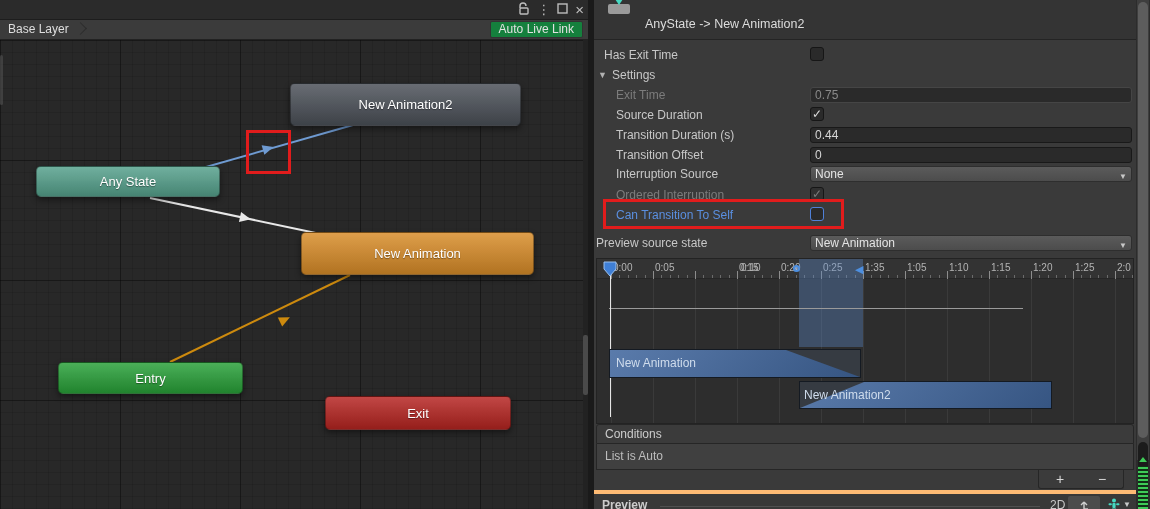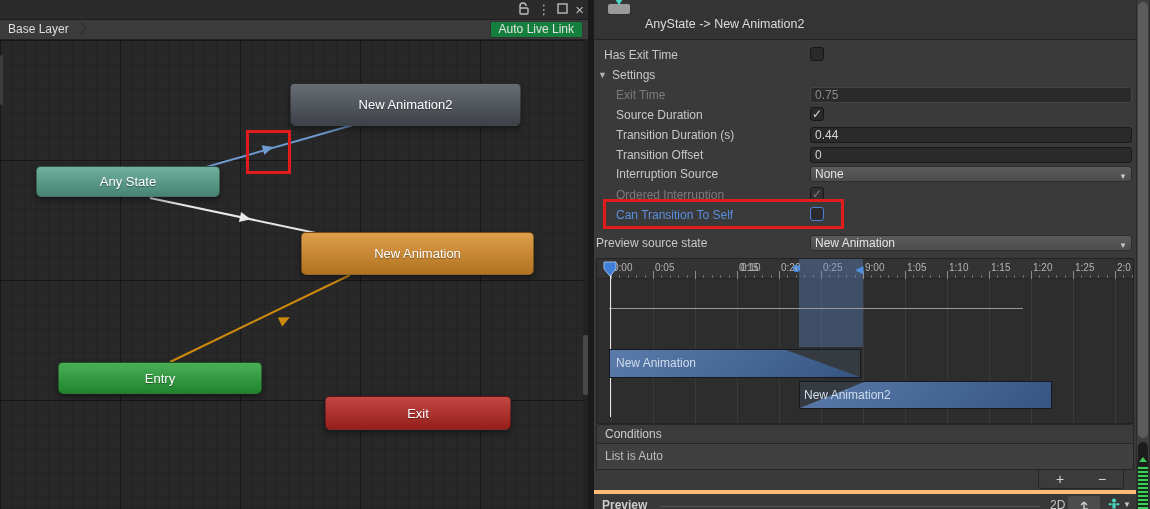--- a/index.html
+++ b/index.html
@@ -24,21 +24,21 @@
       linear-gradient(rgba(0,0,0,0.10) 1px, transparent 1px),
       linear-gradient(90deg, rgba(0,0,0,0.10) 1px, transparent 1px);
     background-size:120px 120px,120px 120px,12px 12px,12px 12px;}
   .edges{position:absolute;left:0;top:0;width:588px;height:469px;}
   .node{position:absolute;border-radius:5px;display:flex;align-items:center;justify-content:center;
     color:#fff;font-size:13px;box-shadow:0 3px 6px rgba(0,0,0,0.45);border:1px solid rgba(0,0,0,0.35);
     background-image:linear-gradient(rgba(255,255,255,0.16), rgba(0,0,0,0.18));text-shadow:0 1px 1px rgba(0,0,0,0.4);}
   .node-anim2{left:290px;top:43px;width:231px;height:43px;}
   .node-anystate{left:36px;top:126px;width:184px;height:31px;}
   .node-newanim{left:301px;top:192px;width:233px;height:43px;}
-  .node-entry{left:58px;top:322px;width:204px;height:32px;}
+  .node-entry{left:58px;top:322px;width:185px;height:32px;}
   .node-exit{left:325px;top:356px;width:186px;height:34px;}
   .canvas-red-box{position:absolute;left:246px;top:90px;width:45px;height:44px;border:3px solid #e11c1c;}
   .vscroll-left{position:absolute;left:0;top:15px;width:3px;height:50px;background:#4a4a4a;opacity:.7;border-radius:2px;}
   .lp-scroll-track{position:absolute;left:583px;top:40px;width:5px;height:469px;background:#222;}
   .lp-scroll-thumb{position:absolute;left:0;top:295px;width:5px;height:60px;background:#4a4a4a;border-radius:2px;}
 
   
   .divider{position:absolute;left:588px;top:0;width:6px;height:509px;background:#1a1a1a;}
 
   
@@ -257,21 +257,21 @@
           <div class="minor-tick" style="left: 198.8px;"></div>
           <div class="minor-tick" style="left: 207.2px;"></div>
           <div class="minor-tick" style="left: 215.6px;"></div>
           <div class="tick-line" style="left: 224px;"></div>
           <span class="tick-label" style="left: 226px;">0:25</span>
           <div class="minor-tick" style="left: 232.4px;"></div>
           <div class="minor-tick" style="left: 240.8px;"></div>
           <div class="minor-tick" style="left: 249.2px;"></div>
           <div class="minor-tick" style="left: 257.6px;"></div>
           <div class="tick-line" style="left: 266px;"></div>
-          <span class="tick-label" style="left: 268px;">9:00</span>
+          <span class="tick-label" style="left: 268px;">1:35</span>
           <div class="minor-tick" style="left: 274.4px;"></div>
           <div class="minor-tick" style="left: 282.8px;"></div>
           <div class="minor-tick" style="left: 291.2px;"></div>
           <div class="minor-tick" style="left: 299.6px;"></div>
           <div class="tick-line" style="left: 308px;"></div>
           <span class="tick-label" style="left: 310px;">1:05</span>
           <div class="minor-tick" style="left: 316.4px;"></div>
           <div class="minor-tick" style="left: 324.8px;"></div>
           <div class="minor-tick" style="left: 333.2px;"></div>
           <div class="minor-tick" style="left: 341.6px;"></div>

